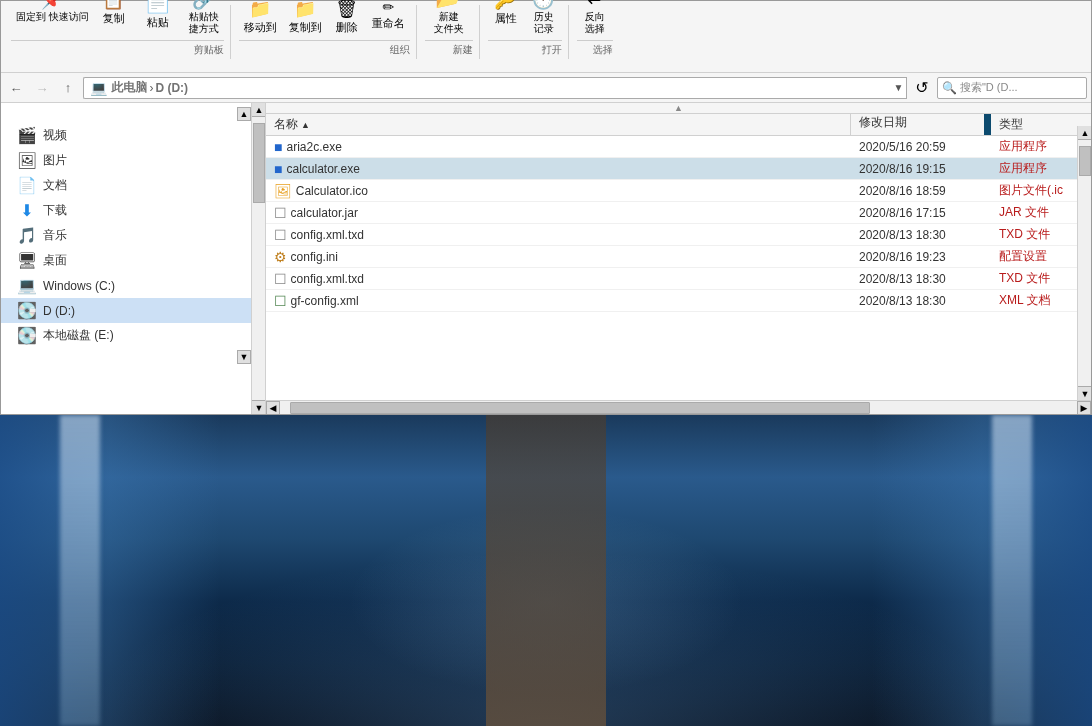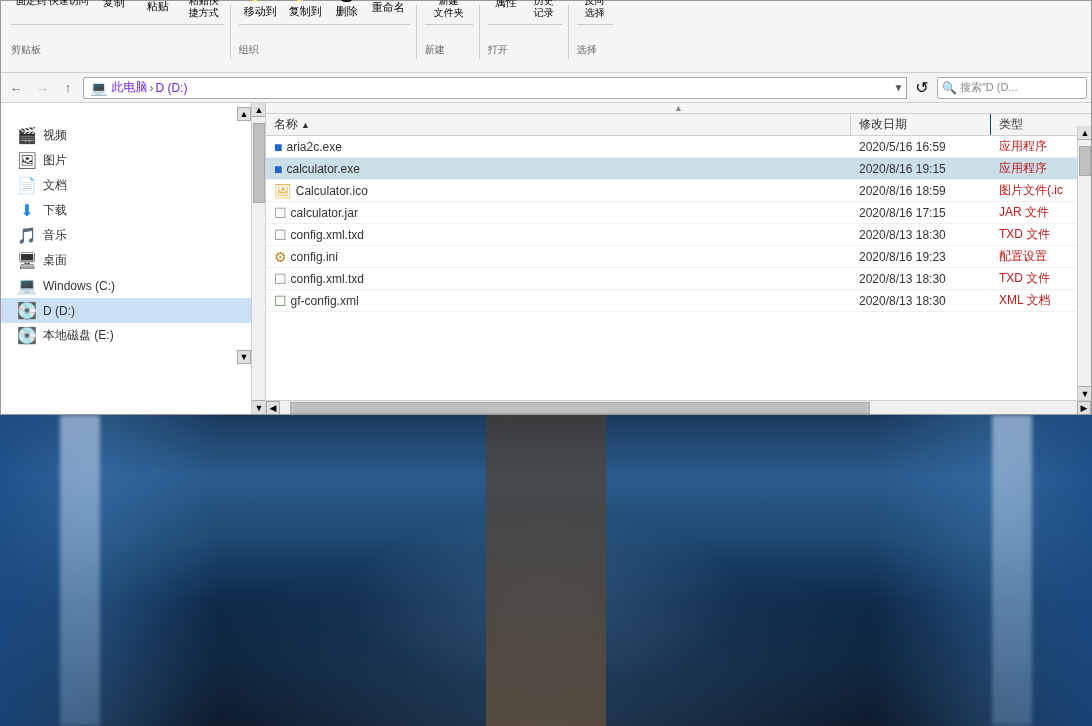--- a/index.html
+++ b/index.html
@@ -115,22 +115,22 @@
       min-width: 36px;
       gap: 2px;
     }
     .ribbon-btn .icon { font-size: 18px; line-height: 1; }
     .ribbon-btn.large { min-width: 48px; }
     .ribbon-group-label {
       font-size: 10px;
       color: #666;
       border-top: 1px solid #ccc;
       width: 100%;
-      text-align: left;
-      padding-top: 18px;
+      text-align: right;
+      padding-top: 2px;
       margin-top: 2px;
     }
 
     
     .address-bar {
       display: flex;
       align-items: center;
       padding: 3px 4px;
       background: #f5f5f5;
       border-bottom: 1px solid #d0d0d0;
@@ -154,21 +154,22 @@
       border: 1px solid #aaa;
       background: white;
       border-radius: 2px;
       display: flex;
       align-items: center;
       padding: 0 6px;
       font-size: 12px;
       cursor: text;
     }
     .address-path .path-item {
-      color: #6d28d9;
+      color: #737373;
+      font-weight: bold;
     }
     .address-path .path-sep {
       color: #666;
       margin: 0 2px;
     }
     .address-arrow {
       width: 16px; height: 22px;
       border: 1px solid #aaa;
       border-left: none;
       background: white;
@@ -239,21 +240,21 @@
     }
     .file-list-header {
       display: flex;
       background: #f5f5f5;
       border-bottom: 1px solid #d0d0d0;
       height: 22px;
       align-items: center;
       cursor: pointer;
     }
     .col-name { flex: 1; padding: 0 8px; font-size: 12px; color: #333; border-right: 1px solid #d0d0d0; display: flex; align-items: center; height: 100%; }
-    .col-date { width: 140px; padding: 0 8px; font-size: 12px; color: #333; border-right: 1px solid #0c4a6e; display: flex; align-items: center; height: 100%; }
+    .col-date { width: 140px; padding: 0 8px; font-size: 12px; color: #333; border-right: 7px solid #0c4a6e; display: flex; align-items: flex-start; height: 100%; }
     .col-type { width: 100px; padding: 0 8px; font-size: 12px; color: #333; display: flex; align-items: center; height: 100%; }
     .col-header-sort { font-size: 9px; margin-left: 3px; }
 
     .file-list {
       flex: 1;
       overflow-y: auto;
       overflow-x: hidden;
     }
     .file-row {
       display: flex;
@@ -566,21 +567,21 @@
           <span>类型</span>
         </div>
       </div>
 
       <div class="file-list">
         <div class="file-row">
           <div class="file-cell-name">
             <span class="file-icon exe-icon">■</span>
             <span>aria2c.exe</span>
           </div>
-          <div class="file-cell-date">2020/5/16 16:59</div>
+          <div class="file-cell-date">2020/5/16 20:59</div>
           <div class="file-cell-type">应用程序</div>
         </div>
         <div class="file-row selected">
           <div class="file-cell-name">
             <span class="file-icon exe-icon">■</span>
             <span>calculator.exe</span>
           </div>
           <div class="file-cell-date">2020/8/16 19:15</div>
           <div class="file-cell-type">应用程序</div>
         </div>

